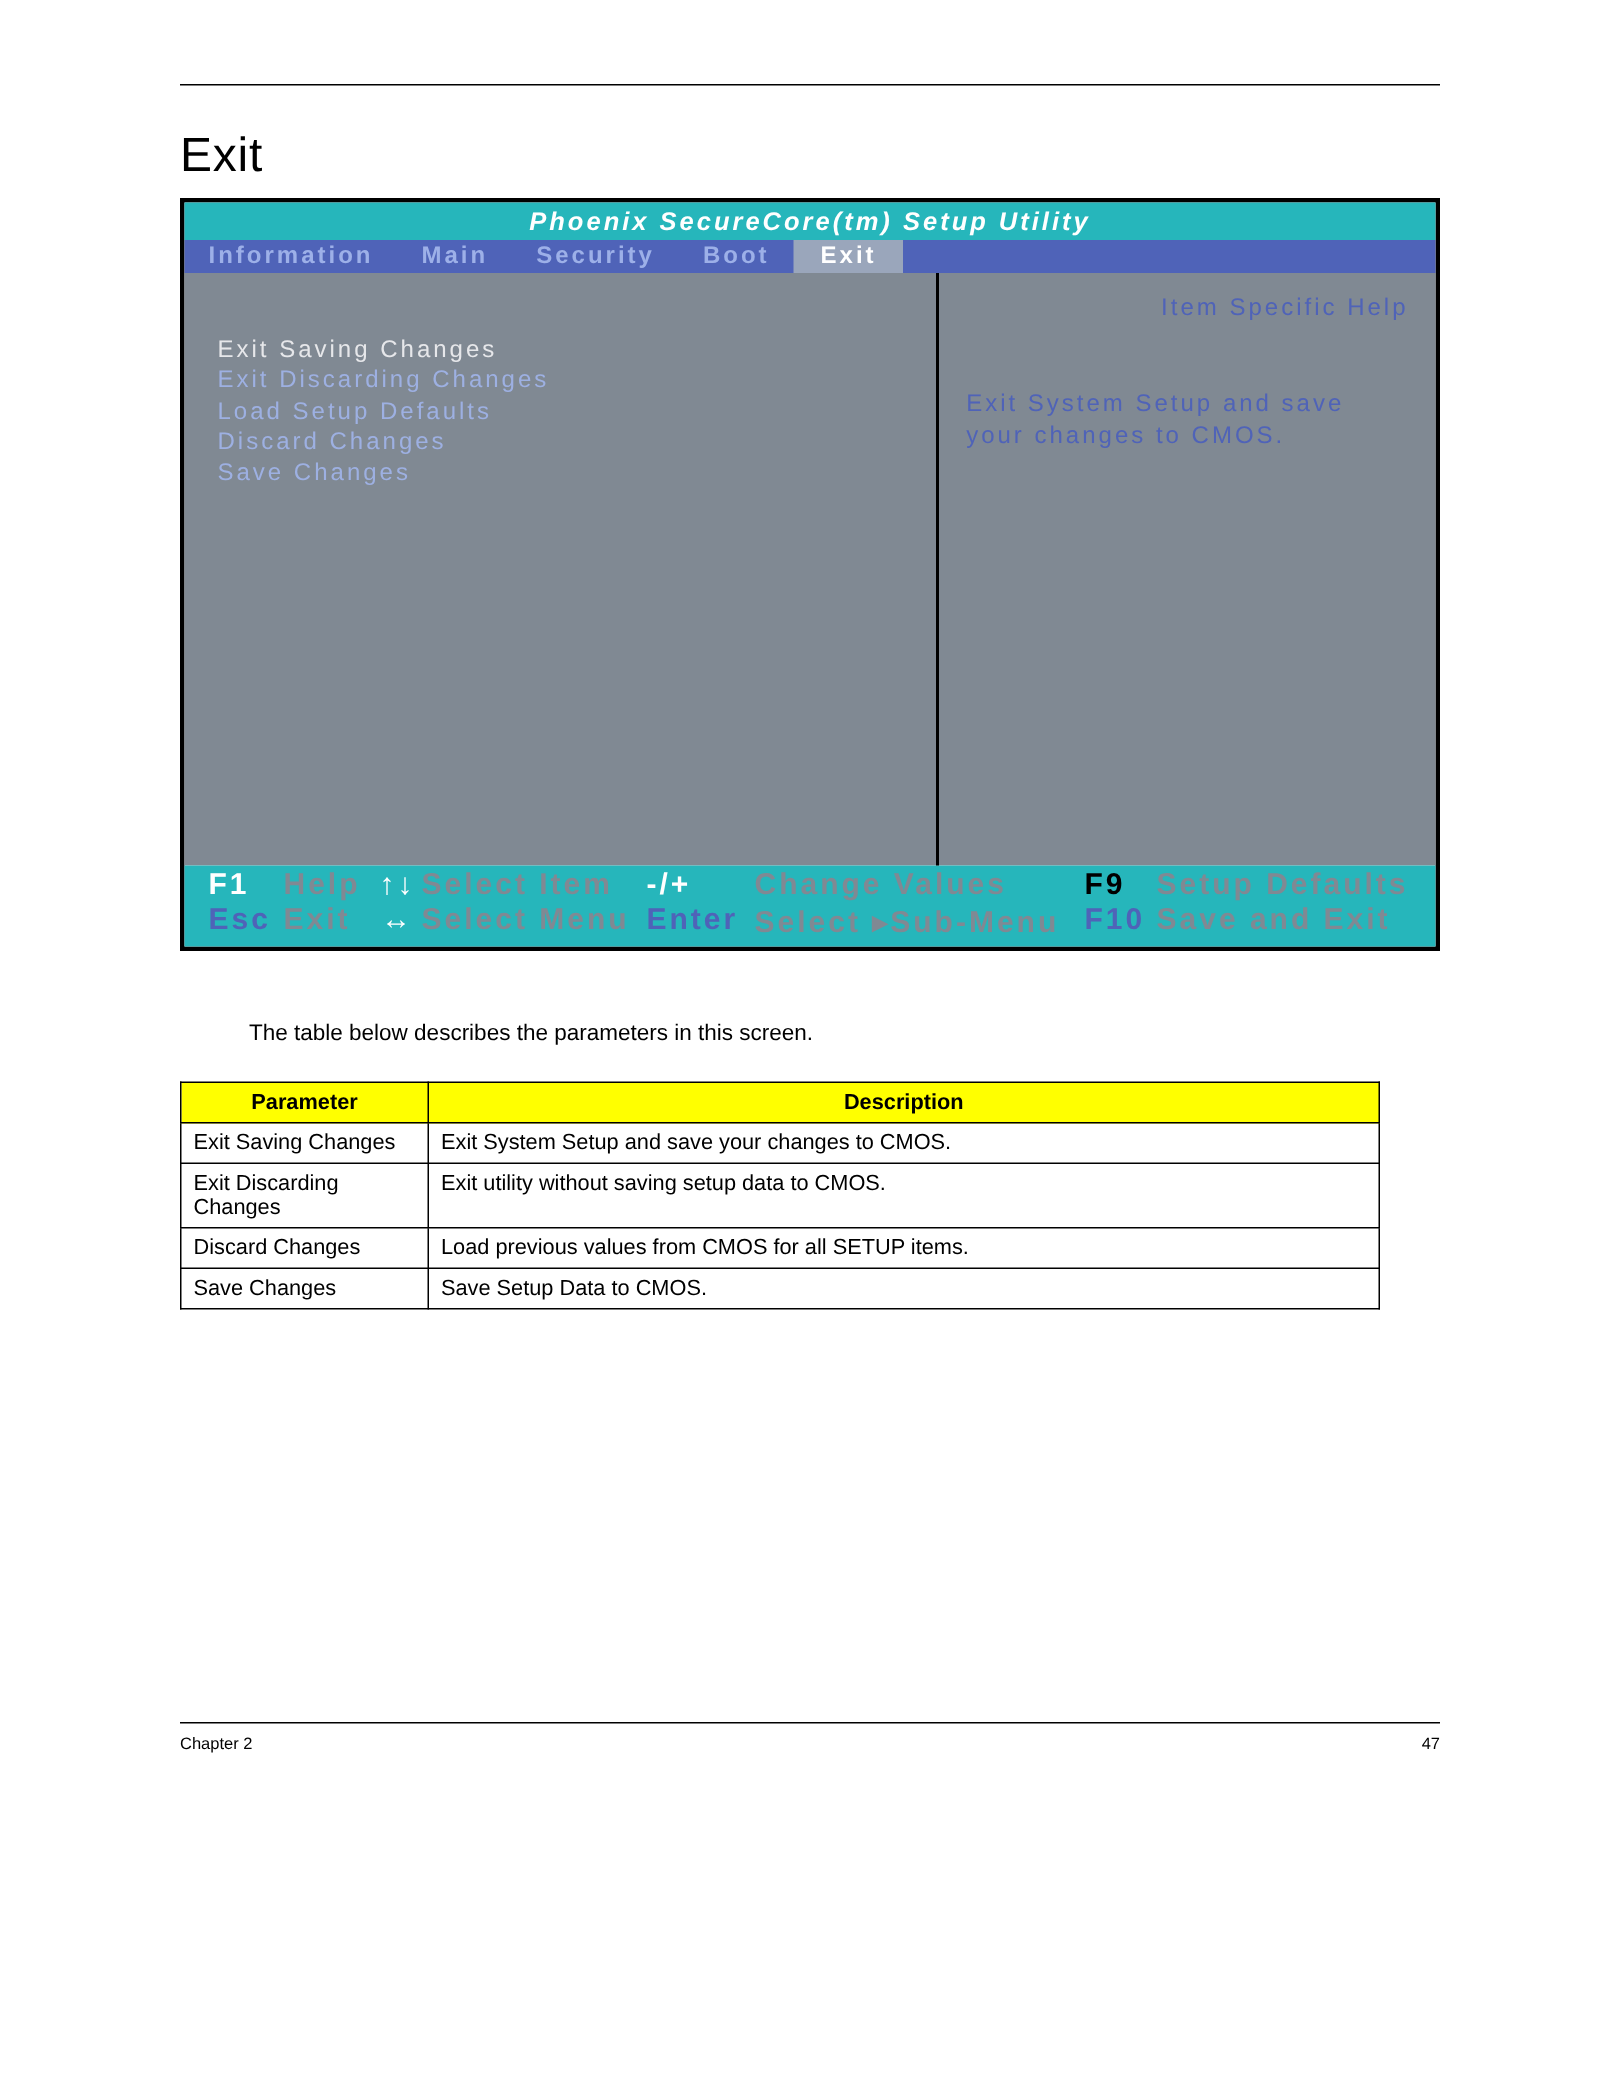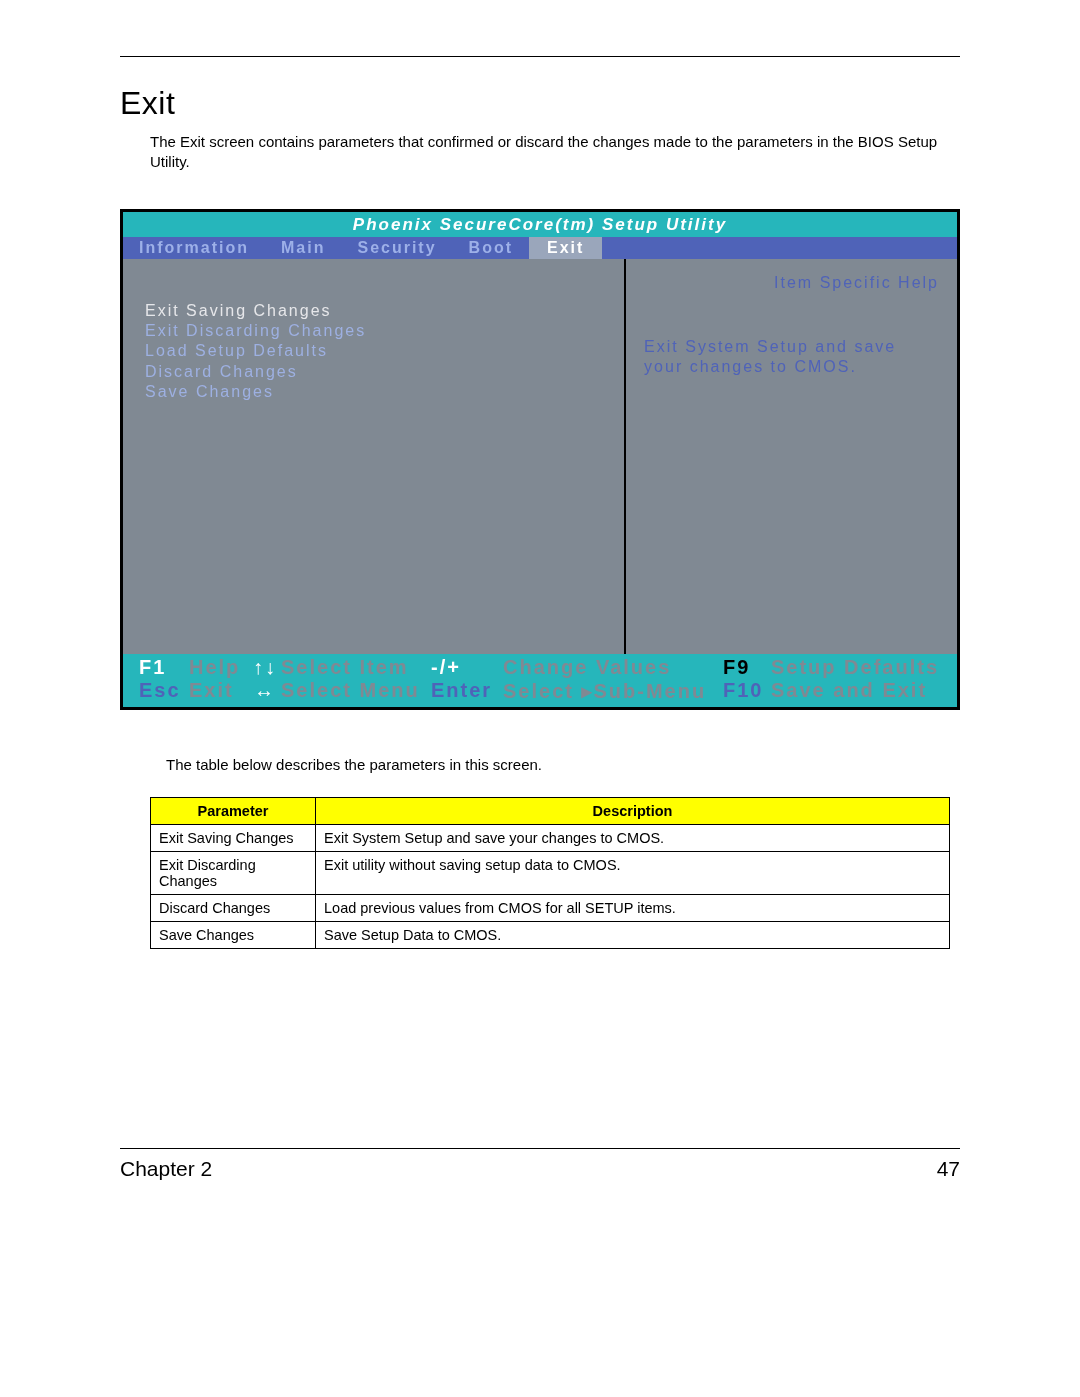--- a/index.html
+++ b/index.html
@@ -116,21 +116,20 @@
   .bios-footer .k3 { width: 48px; color:#000000; }
   .bios-footer .k3b { width: 48px; color:#4f63b8; }
   .bios-footer .a4 { flex:1; }
   .mid-intro {
     font-size: 15px;
     margin: 46px 0 24px 46px;
   }
   
   .ptable {
     width: 800px;
-    margin-left: 30px;
     border-collapse: collapse;
     font-size: 14.5px;
   }
   .ptable th, .ptable td {
     border: 1px solid #000;
     padding: 5px 8px 5px;
     text-align: left;
     vertical-align: top;
   }
   .ptable th {
@@ -140,29 +139,28 @@
   }
   .ptable th:first-child { width: 165px; }
   
   .page-footer {
     position: absolute;
     left: 120px;
     width: 840px;
     top: 1148px;
   }
   .bot-rule { border-top: 1.5px solid #000; margin-bottom: 8px; }
-  .foot-row { display:flex; justify-content:space-between; font-size:21px; }
+  .foot-row { display:flex; justify-content:space-between; font-size:11px; }
 </style>
 </head>
 <body>
 
 <div class="page">
   <div class="top-rule"></div>
   <div class="heading">Exit</div>
-  <div class="intro">The Exit screen contains parameters that confirmed or discard the changes made to the parameters in the BIOS Setup Utility.</div>
 
   <div class="bios">
     <div class="bios-title">Phoenix SecureCore(tm) Setup Utility</div>
     <div class="bios-tabs">
       <div>Information</div>
       <div>Main</div>
       <div>Security</div>
       <div>Boot</div>
       <div class="active">Exit</div>
     </div>

